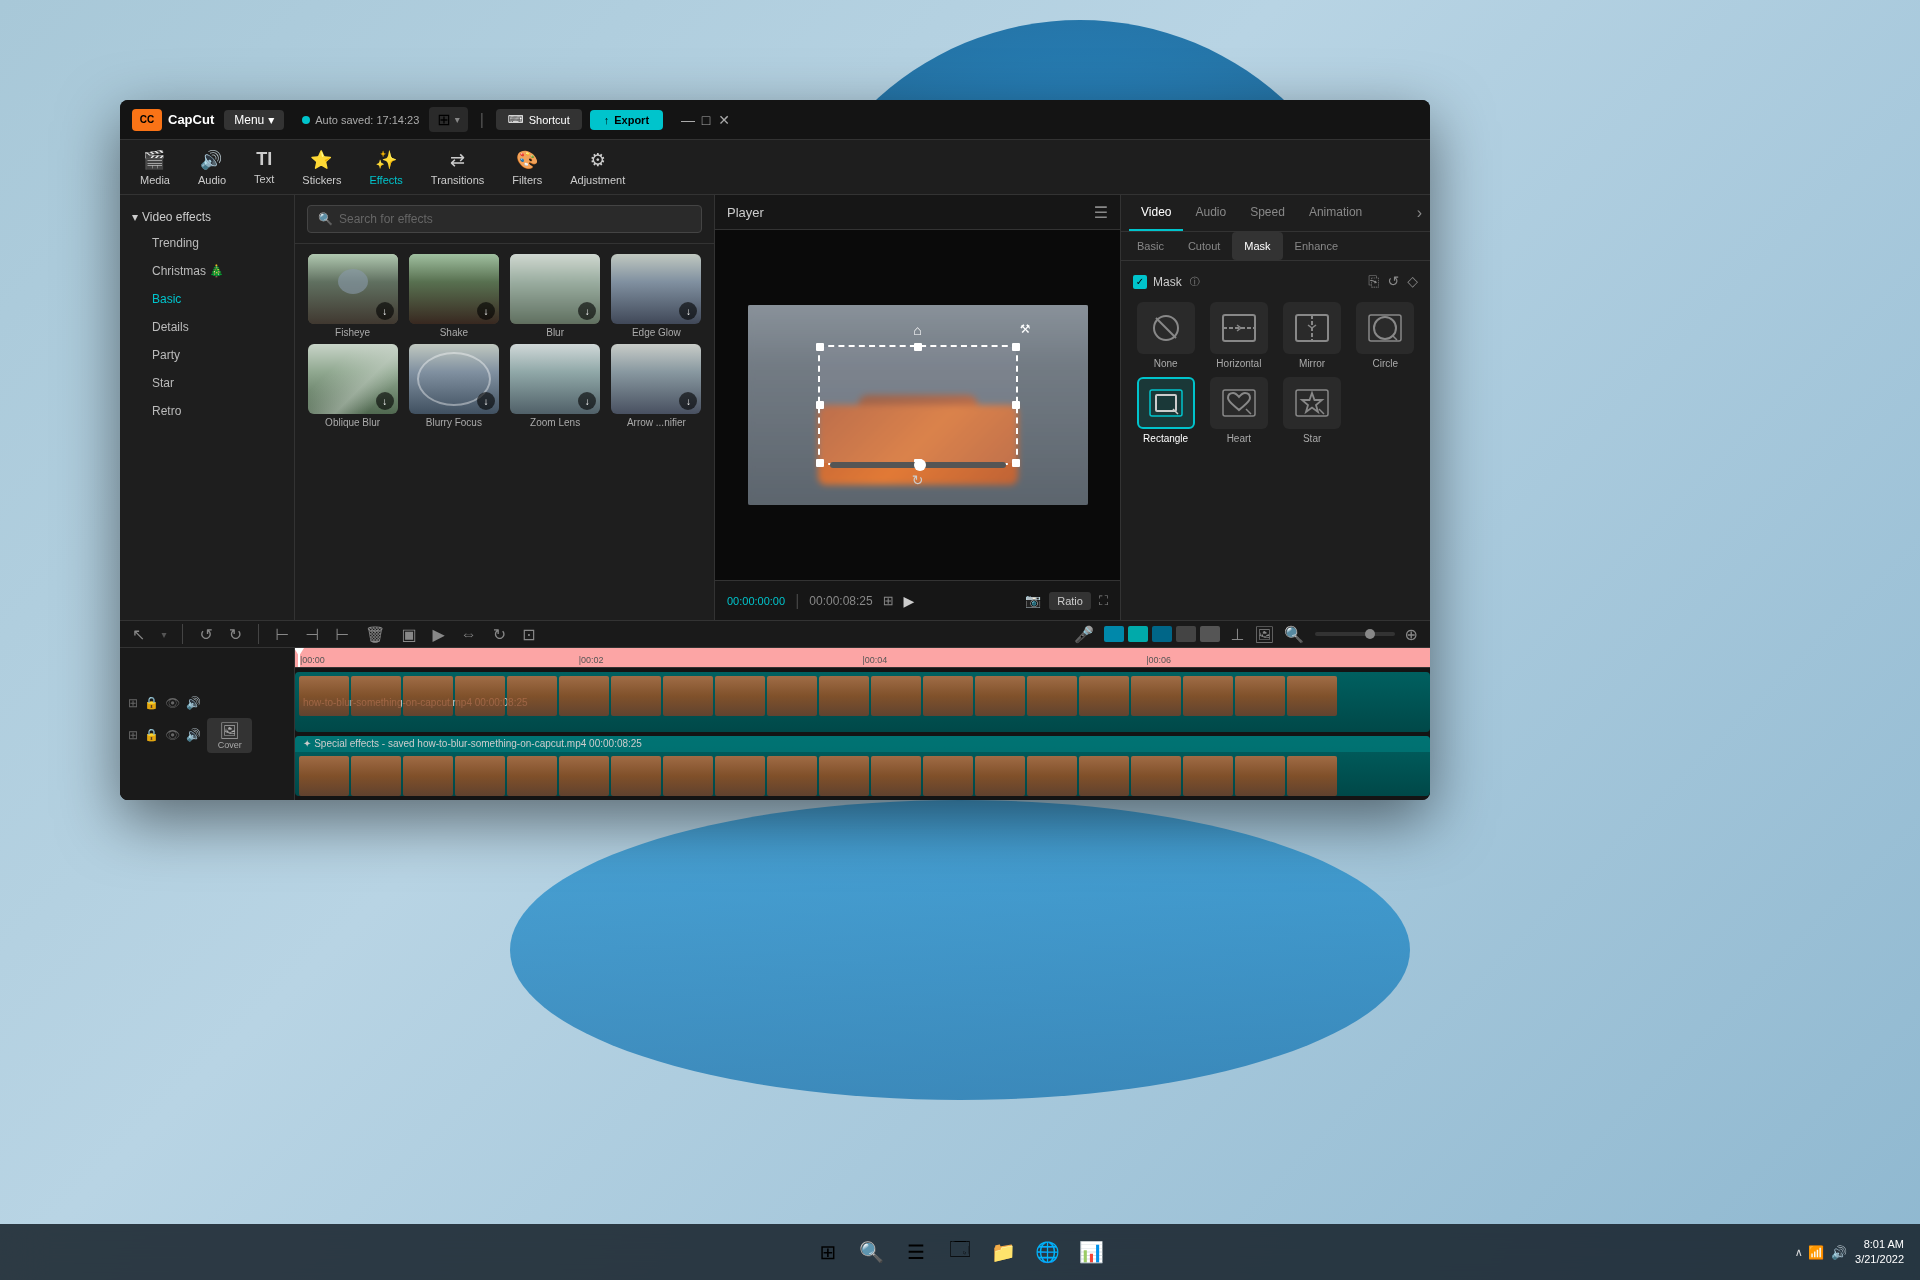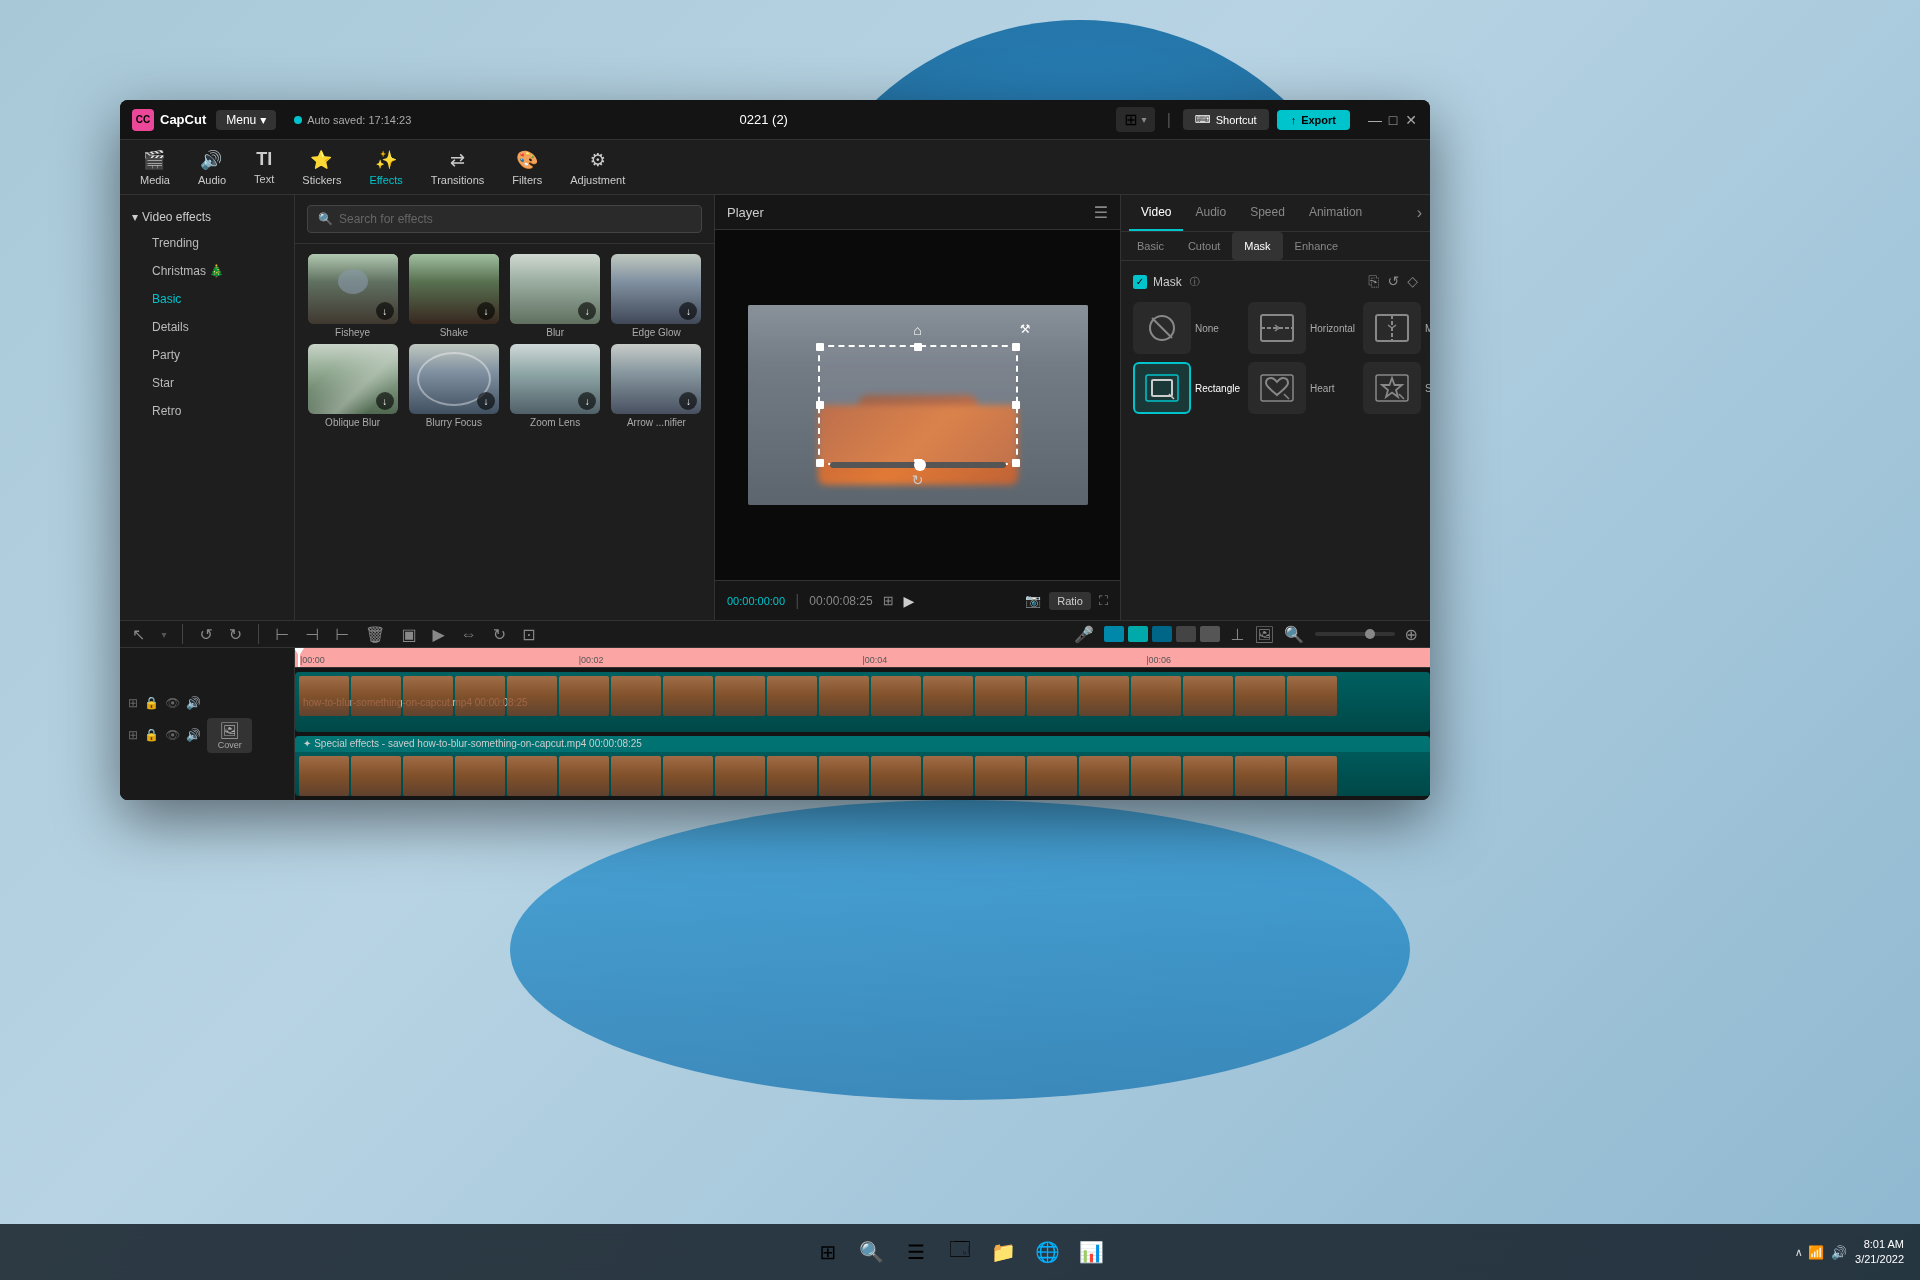--- a/index.html
+++ b/index.html
@@ -61,23 +61,23 @@
     }
     .app-logo {
       display: flex;
       align-items: center;
       gap: 6px;
       color: #fff;
       font-weight: bold;
       font-size: 13px;
     }
     .logo-icon {
-      width: 22px;
+      width: 30px;
       height: 22px;
-      background: #ec4899;
+      background: #f97316;
       border-radius: 4px;
       display: flex;
       align-items: center;
       justify-content: center;
       font-size: 10px;
       color: #000;
       font-weight: bold;
     }
     .menu-btn {
       background: #333;
@@ -551,21 +551,21 @@
     }
 
     .mask-grid {
       display: grid;
       grid-template-columns: repeat(4, 1fr);
       gap: 8px;
       margin-bottom: 12px;
     }
     .mask-option {
       display: flex;
-      flex-direction: row;
+      flex-direction: column;
       align-items: center;
       gap: 4px;
       cursor: pointer;
     }
     .mask-opt-box {
       width: 58px;
       height: 52px;
       background: #2a2a2a;
       border-radius: 6px;
       display: flex;
@@ -827,21 +827,20 @@
       <span>CapCut</span>
     </div>
     <button class="menu-btn">
       <span>Menu</span>
       <span>▾</span>
     </button>
     <div class="autosave">
       <div class="autosave-dot"></div>
       <span>Auto saved: 17:14:23</span>
     </div>
-    <div class="title-center">0221 (2)</div>
     <div class="title-bar-controls">
       <div style="display:flex;align-items:center;gap:4px;background:#2a2a2a;padding:3px 8px;border-radius:4px;cursor:pointer;">
         <span>⊞</span>
         <span style="color:#888;font-size:10px;">▾</span>
       </div>
       <span style="color:#555;margin:0 4px;">|</span>
       <button class="shortcut-btn">
         <span>⌨</span>
         <span>Shortcut</span>
       </button>

